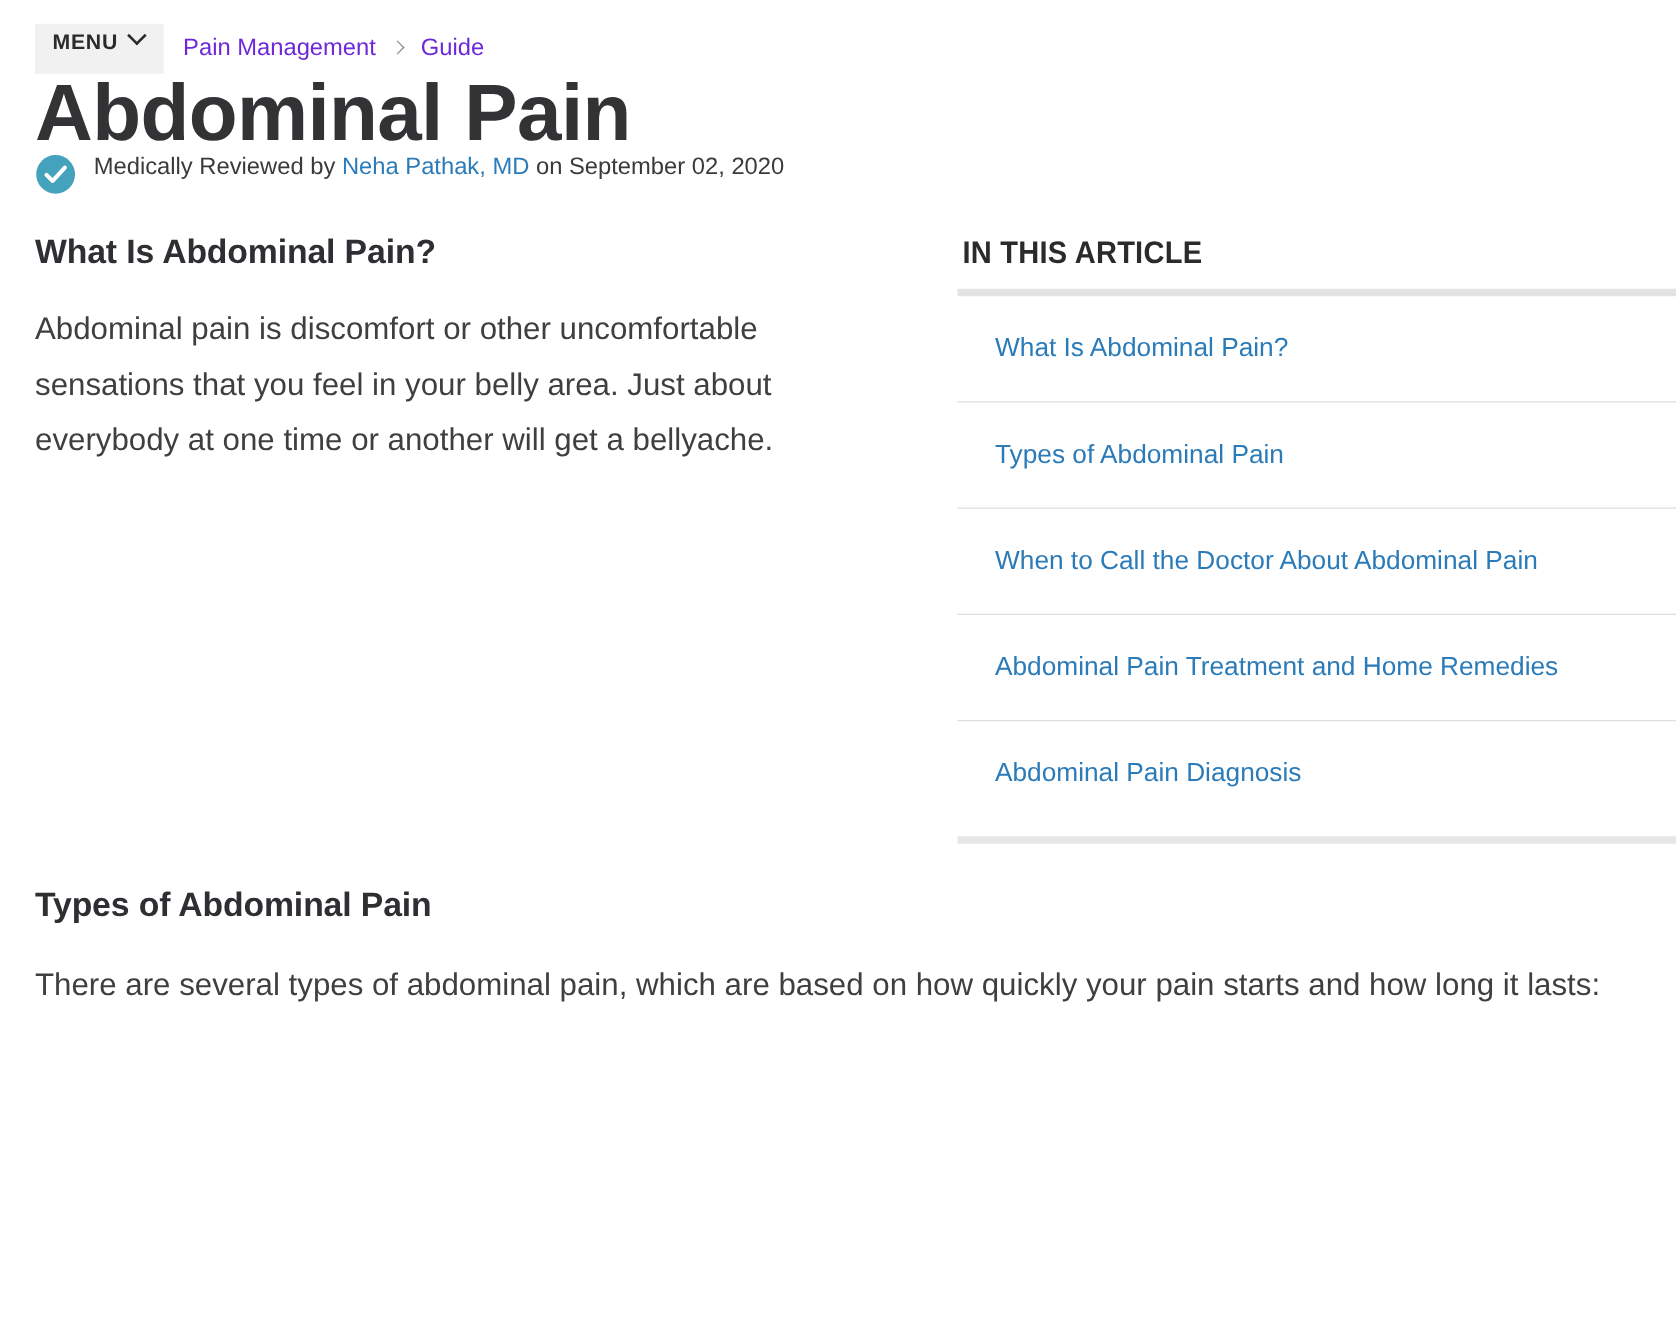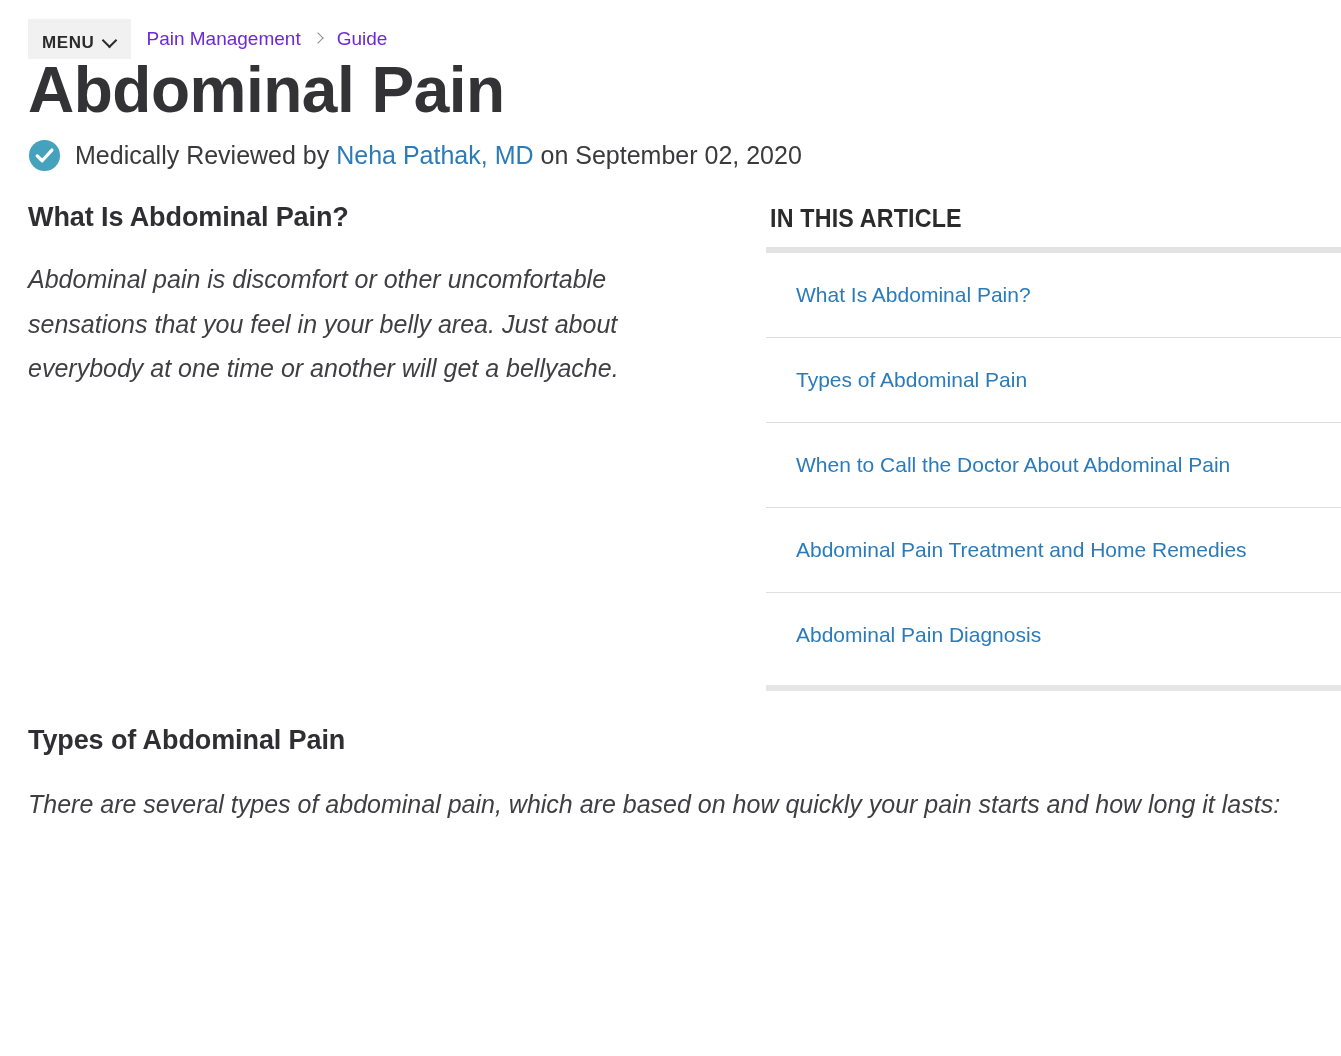--- a/index.html
+++ b/index.html
@@ -20,24 +20,23 @@
 
   
   .topbar {
     display: flex;
     align-items: center;
     padding: 38px 0 0 28px;
     height: 40px;
   }
   .menu-button {
     display: inline-flex;
-    align-items: center;
     gap: 9px;
     background: #f1f1f1;
-    padding: 16px 15px 9px 14px;
+    padding: 5px 15px 9px 14px;
     cursor: pointer;
     user-select: none;
     height: 40px;
   }
   .menu-label {
     font-size: 17px;
     font-weight: bold;
     letter-spacing: 0.6px;
     color: #2b2b2b;
     font-family: "Liberation Sans", sans-serif;
@@ -99,23 +98,23 @@
     font-size: 64px;
     line-height: 1.02;
     font-weight: bold;
     color: #333336;
     letter-spacing: -0.5px;
   }
 
   
   .byline {
     display: flex;
-    align-items: center;
-    margin: 16px 0 0 28px;
-    font-size: 25px;
+    align-items: flex-start;
+    margin: 0 0 0 28px;
+    font-size: 19px;
     color: #3a3a3c;
   }
   .verified-badge {
     width: 33px;
     height: 33px;
     flex: 0 0 33px;
     margin-right: 14px;
   }
   .byline-text a {
     color: #2b7bb9;
@@ -142,21 +141,20 @@
     font-weight: bold;
     color: #2e2e33;
     margin: 0 0 24px 0;
     letter-spacing: -0.1px;
   }
   p.body-text {
     font-size: 25px;
     line-height: 1.78;
     color: #3f3f42;
     margin: 0 0 30px 0;
-    font-style: italic;
   }
   p.body-text:last-child { margin-bottom: 0; }
   p.body-text a {
     color: #2b7bb9;
     text-decoration: none;
     cursor: pointer;
   }
 
   
   .toc-title {

